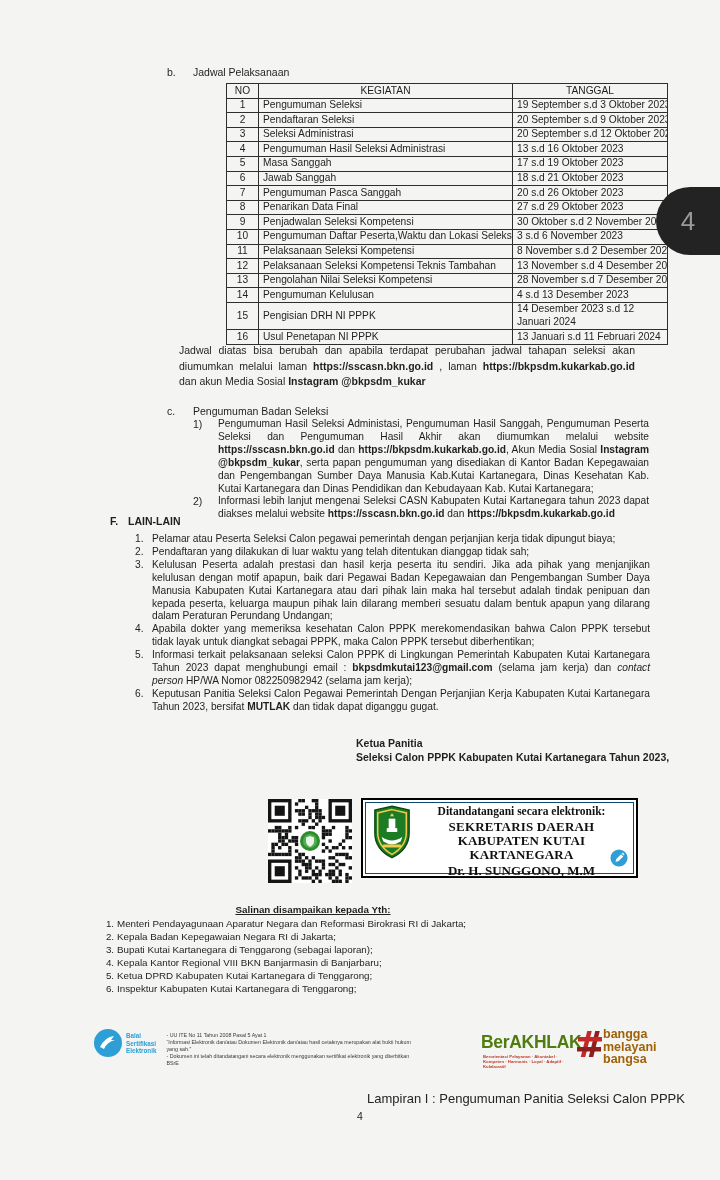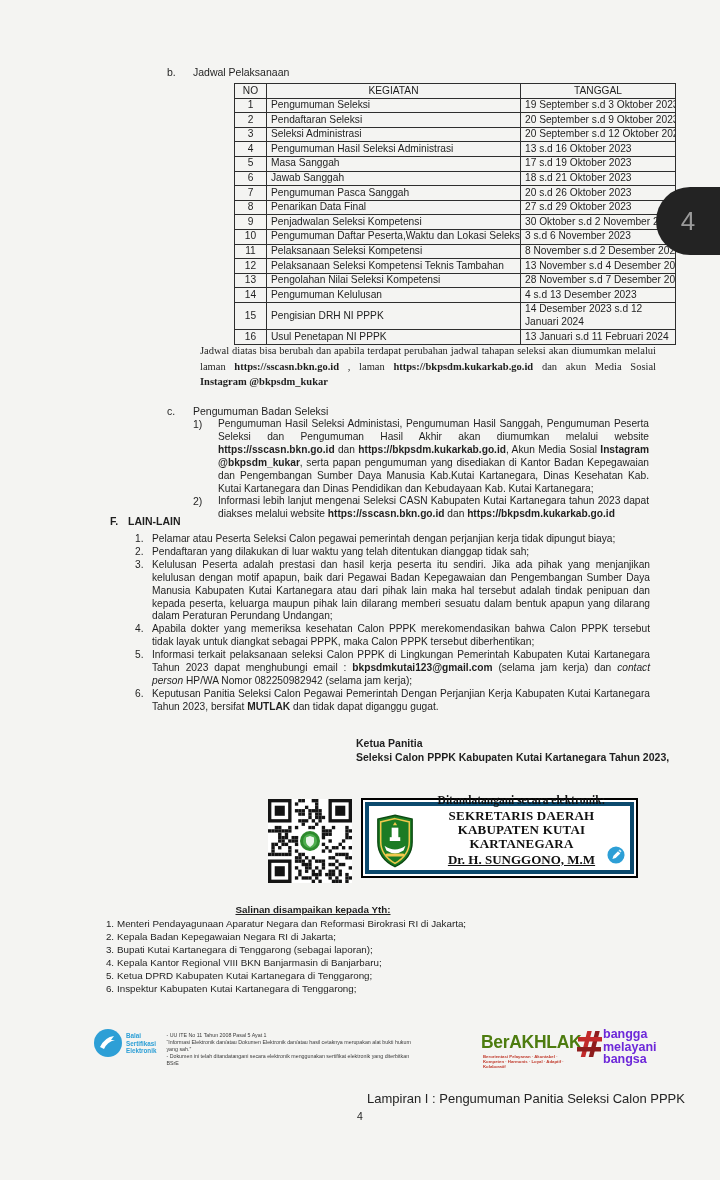--- a/index.html
+++ b/index.html
@@ -18,34 +18,34 @@
     background:#232323; border-radius:34px 0 0 34px; z-index:5;
     display:flex; align-items:center; justify-content:center;
     color:#9a9a9a; font-size:26px;
   }
 
   
   .sec-b-head { position:absolute; left:167px; top:66px; display:flex; }
   .sec-b-head .lbl { width:26px; }
 
   
-  .tbl-wrap { position:absolute; left:198px; top:83px; width:359px;padding-left:36px; }
+  .tbl-wrap { position:absolute; left:190px; top:83px; width:359px;padding-left:36px; }
   table.sched { width:100%; border-collapse:collapse; font-size:10.2px; table-layout:fixed; }
   table.sched th, table.sched td {
     border:1px solid #2e2e2e; padding:0.5px 4px; line-height:12.6px;
     font-weight:normal; overflow:hidden;
   }
   table.sched th { text-align:center; }
   .col-no { width:32px; } .col-keg { width:254px; } .col-tgl { width:155px; }
   td.no { text-align:center; }
   td.keg, td.tgl { white-space:nowrap; }
   td.tgl.wrap { white-space:normal; }
 
   
-  .note { position:absolute; left:200px; top:343px; width:456px; text-align:justify; line-height:15.6px;font-family:Liberation Serif, serif; }
+  .note { position:absolute; left:179px; top:343px; width:456px; text-align:justify; line-height:15.6px; }
 
   
   .sec-c { position:absolute; left:167px; top:405px; width:482px; }
   .sec-c-head { display:flex; }
   .sec-c-head .lbl { width:26px; }
   .clist { margin-left:26px; margin-top:1px; }
   .clist .item { display:flex; }
   .clist .num { width:25px; flex:0 0 25px; }
   .clist .txt { flex:1; text-align:justify; line-height:12.9px; font-size:10.2px; }
 
@@ -64,22 +64,22 @@
 
   
   .qr { position:absolute; left:268px; top:799px; width:84px; height:84px; background:#fff; }
 
   
   .sig-box {
     position:absolute; left:361px; top:798px; width:277px; height:80px;
     border:2px solid #000; background:#fff; padding:2px;
   }
   .sig-inner {
-    border:4px solid #0c4a6e; height:100%; position:relative;
-    display:flex; align-items:flex-end; padding:2px 4px;
+    border:1px solid #0c4a6e; height:100%; position:relative;
+    display:flex; align-items:flex-start; padding:2px 4px;
     font-family:"Liberation Serif", serif;
   }
   .sig-logo { flex:0 0 44px; display:flex; justify-content:center; }
   .sig-text { flex:1; text-align:center; font-weight:bold; color:#111; }
   .sig-text .l1 { font-size:11.5px; margin-bottom:3px; }
   .sig-text .l2, .sig-text .l3 { font-size:13px; line-height:14px; letter-spacing:0.2px; }
   .sig-text .nm { font-size:13px; text-decoration:underline; margin-top:1px; }
   .pen-badge { position:absolute; right:5px; bottom:6px; width:18px; height:18px; }
 
   
@@ -90,21 +90,21 @@
 
   
   .footer { position:absolute; left:93px; top:1028px; width:550px; display:flex; align-items:flex-start; }
   .bsre { display:flex; align-items:flex-start; }
   .bsre-name { margin-left:3px; color:#2d9fd6; font-weight:bold; font-size:6.3px; line-height:7.5px; margin-top:4px; }
   .bsre-notes { margin-left:10px; margin-top:4px; font-size:5.3px; line-height:7px; color:#3a3a3a; width:255px; }
   .berakhlak { margin-left:auto; position:relative; width:162px; height:56px; }
   .ba-title { position:absolute; left:0; top:4px; color:#4d7c0f; font-weight:bold; font-size:17.5px; letter-spacing:-0.3px; }
   .ba-sub { position:absolute; left:2px; top:26px; width:96px; color:#c0392b; font-size:4.3px; line-height:5.2px; font-weight:bold; }
   .ba-hash { position:absolute; left:96px; top:0px; }
-  .ba-tag { position:absolute; left:122px; top:0px; color:#6d28d9; font-weight:bold; font-size:12.5px; line-height:12.5px; }
+  .ba-tag { position:absolute; left:122px; top:0px; color:#a16207; font-weight:bold; font-size:12.5px; line-height:12.5px; }
 
   
   .lampiran { position:absolute; left:367px; top:1091px; font-size:13px; color:#242424; }
   .pagenum { position:absolute; left:0; width:720px; top:1110px; text-align:center; font-size:10.5px; }
 </style>
 </head>
 <body>
 
 <div class="page">
 

